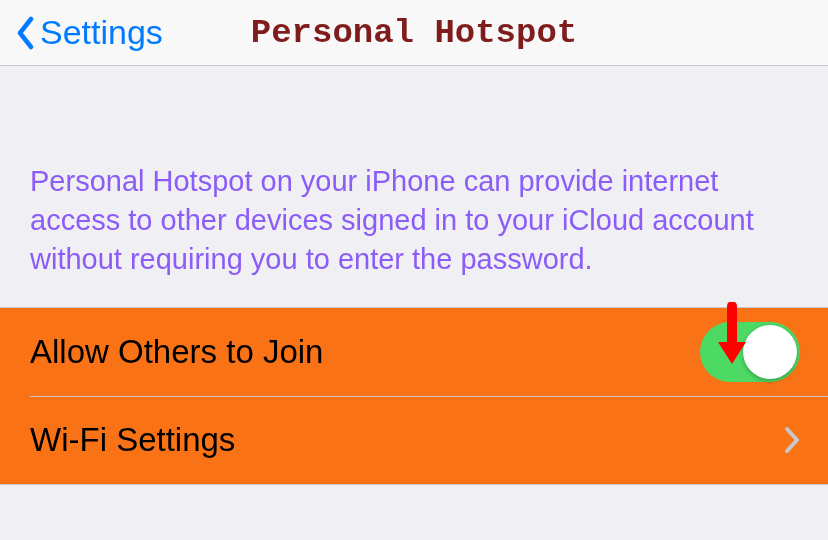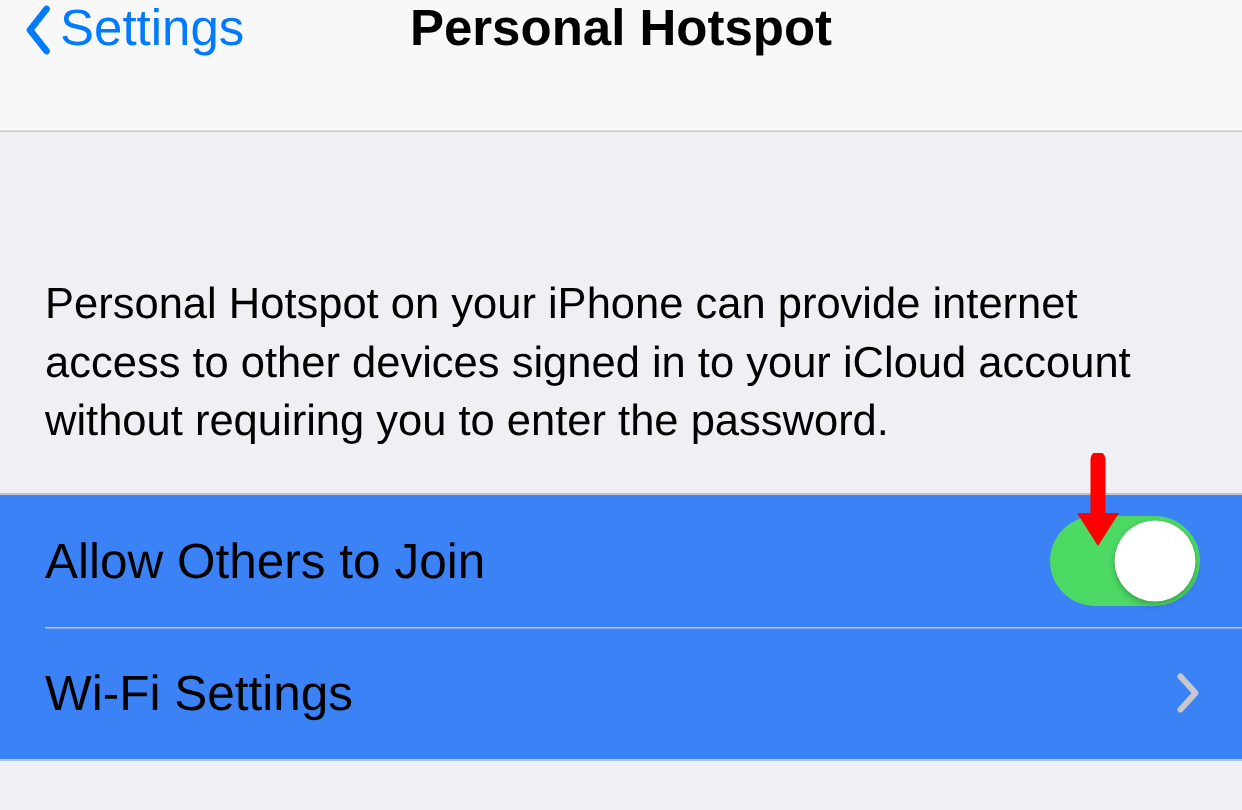--- a/index.html
+++ b/index.html
@@ -5,25 +5,25 @@
     * { margin: 0; padding: 0; box-sizing: border-box; }
     body {
       width: 828px;
       height: 540px;
       font-family: -apple-system, "Helvetica Neue", Helvetica, Arial, sans-serif;
       background: #efeff4;
       overflow: hidden;
       position: relative;
     }
     .navbar {
-      height: 88px;
+      height: 66px;
       background: #f8f8f8;
       border-bottom: 1px solid #c7c7cc;
       display: flex;
-      align-items: flex-start;
+      align-items: center;
       position: relative;
       padding: 0 16px;
     }
     .back-button {
       display: flex;
       align-items: center;
       gap: 6px;
       color: #007aff;
       font-size: 34px;
       font-weight: 400;
@@ -36,31 +36,32 @@
       align-items: center;
       justify-content: center;
     }
     .back-chevron svg { display: block; }
     .nav-title {
       position: absolute;
       left: 50%;
       transform: translateX(-50%);
       font-size: 34px;
       font-weight: 600;
-      color: #000000;
+      color: #7f1d1d;
+      font-family: Liberation Mono, monospace;
     }
     .section-desc {
       padding: 96px 30px 28px 30px;
-      color: #000000;
+      color: #8b5cf6;
       font-size: 29px;
       line-height: 1.35;
       font-weight: 400;
     }
     .cell-group {
-      background: #3b82f6;
+      background: #f97316;
       border-top: 1px solid #c7c7cc;
       border-bottom: 1px solid #c7c7cc;
     }
     .cell {
       display: flex;
       align-items: center;
       justify-content: space-between;
       min-height: 88px;
       padding: 0 28px 0 30px;
       position: relative;

